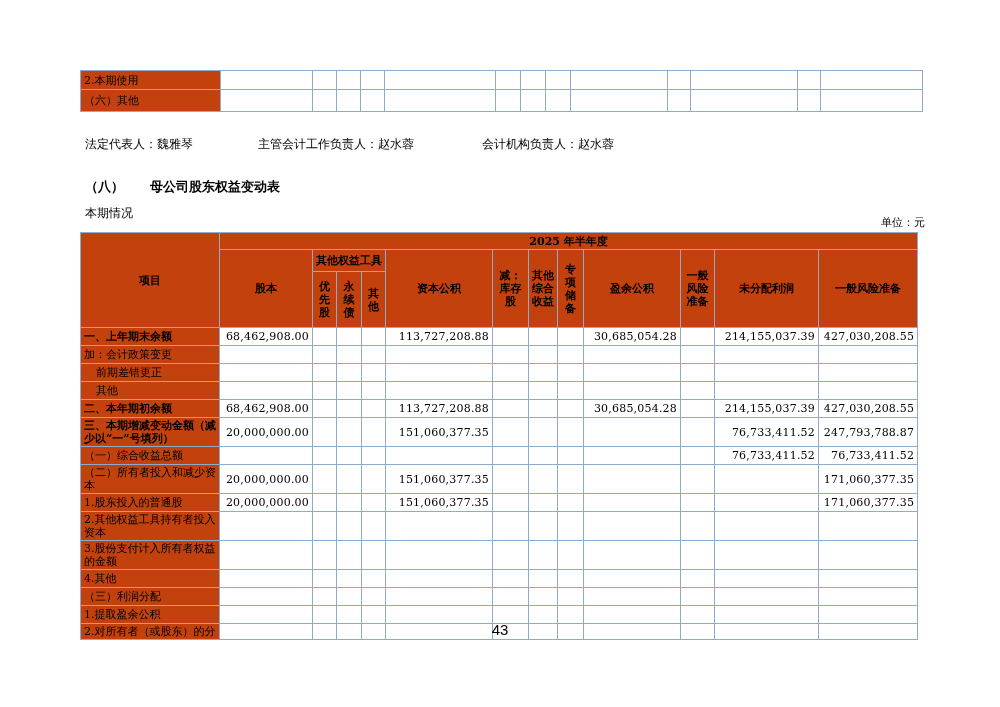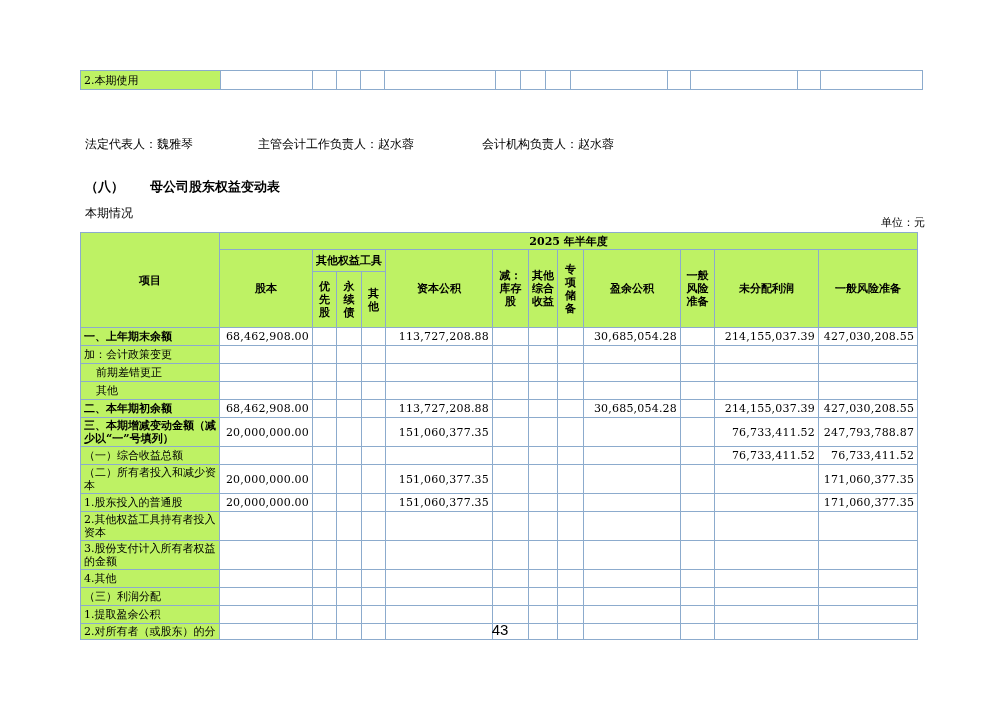--- a/index.html
+++ b/index.html
@@ -16,21 +16,21 @@
     font-size:11px;
   }
   .tbl td {
     border:1px solid #8cabcd;
     vertical-align:middle;
     line-height:13px;
     padding:1px 3px;
     overflow:hidden;
     word-break:break-all;
   }
-  .g { background:#bef264; }
+  .g { background:#c2410c; }
   .b { font-weight:bold; }
   .c { text-align:center; }
   .num { text-align:right; white-space:nowrap; letter-spacing:0.2px; }
   .lbl { text-align:left; padding:1px 4px; }
   .lbl.ind { padding-left:15px; }
   .v1 { padding:0 5px; line-height:12px; }
   .v2 { padding:0 4px; line-height:12px; }
 
   .top-tbl { left:80px; top:70px; width:842px; }
   .top-tbl tr:nth-child(1) td { height:19px; }
@@ -71,20 +71,36 @@
     <col style="width:25px">
       <col style="width:97px">
       <col style="width:23px">
       <col style="width:107px">
     <col style="width:23px">
       <col style="width:102px">
   </colgroup>
   <tbody id="top-body">
       <tr>
         <td class="lbl g">2.本期使用</td>
+        <td class="num"></td>
+        <td class="num"></td>
+        <td class="num"></td>
+        <td class="num"></td>
+        <td class="num"></td>
+        <td class="num"></td>
+        <td class="num"></td>
+        <td class="num"></td>
+        <td class="num"></td>
+        <td class="num"></td>
+        <td class="num"></td>
+        <td class="num"></td>
+        <td class="num"></td>
+      </tr>
+      <tr>
+        <td class="lbl g">（六）其他</td>
         <td class="num"></td>
         <td class="num"></td>
         <td class="num"></td>
         <td class="num"></td>
         <td class="num"></td>
         <td class="num"></td>
         <td class="num"></td>
         <td class="num"></td>
         <td class="num"></td>
         <td class="num"></td>

